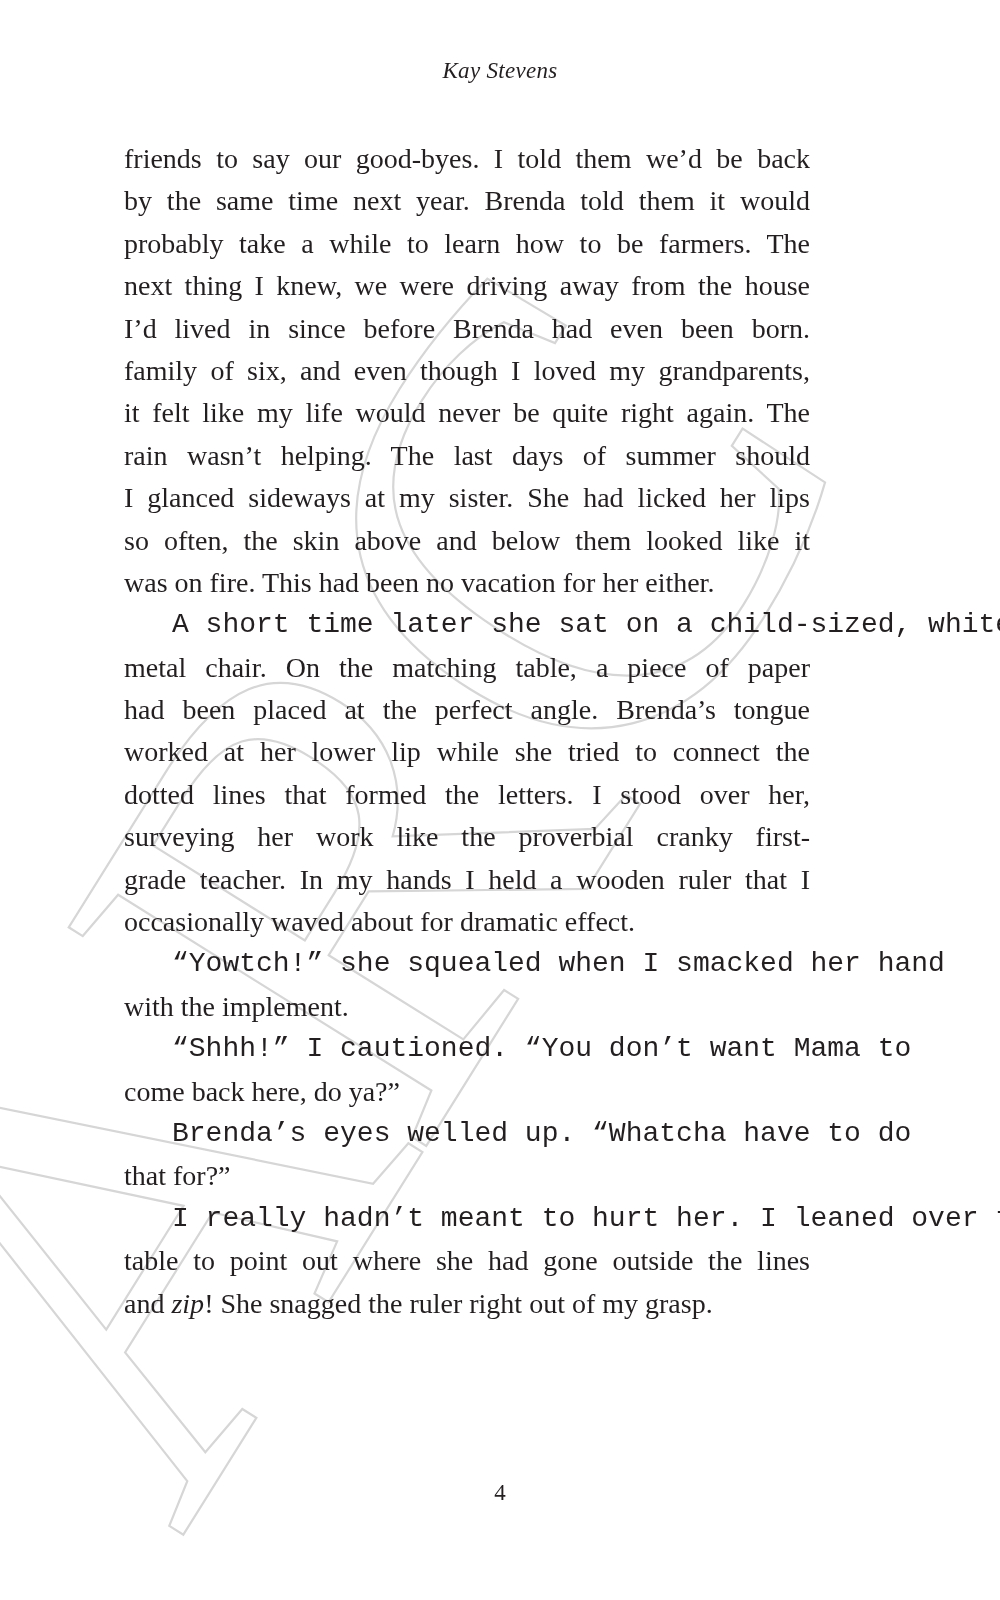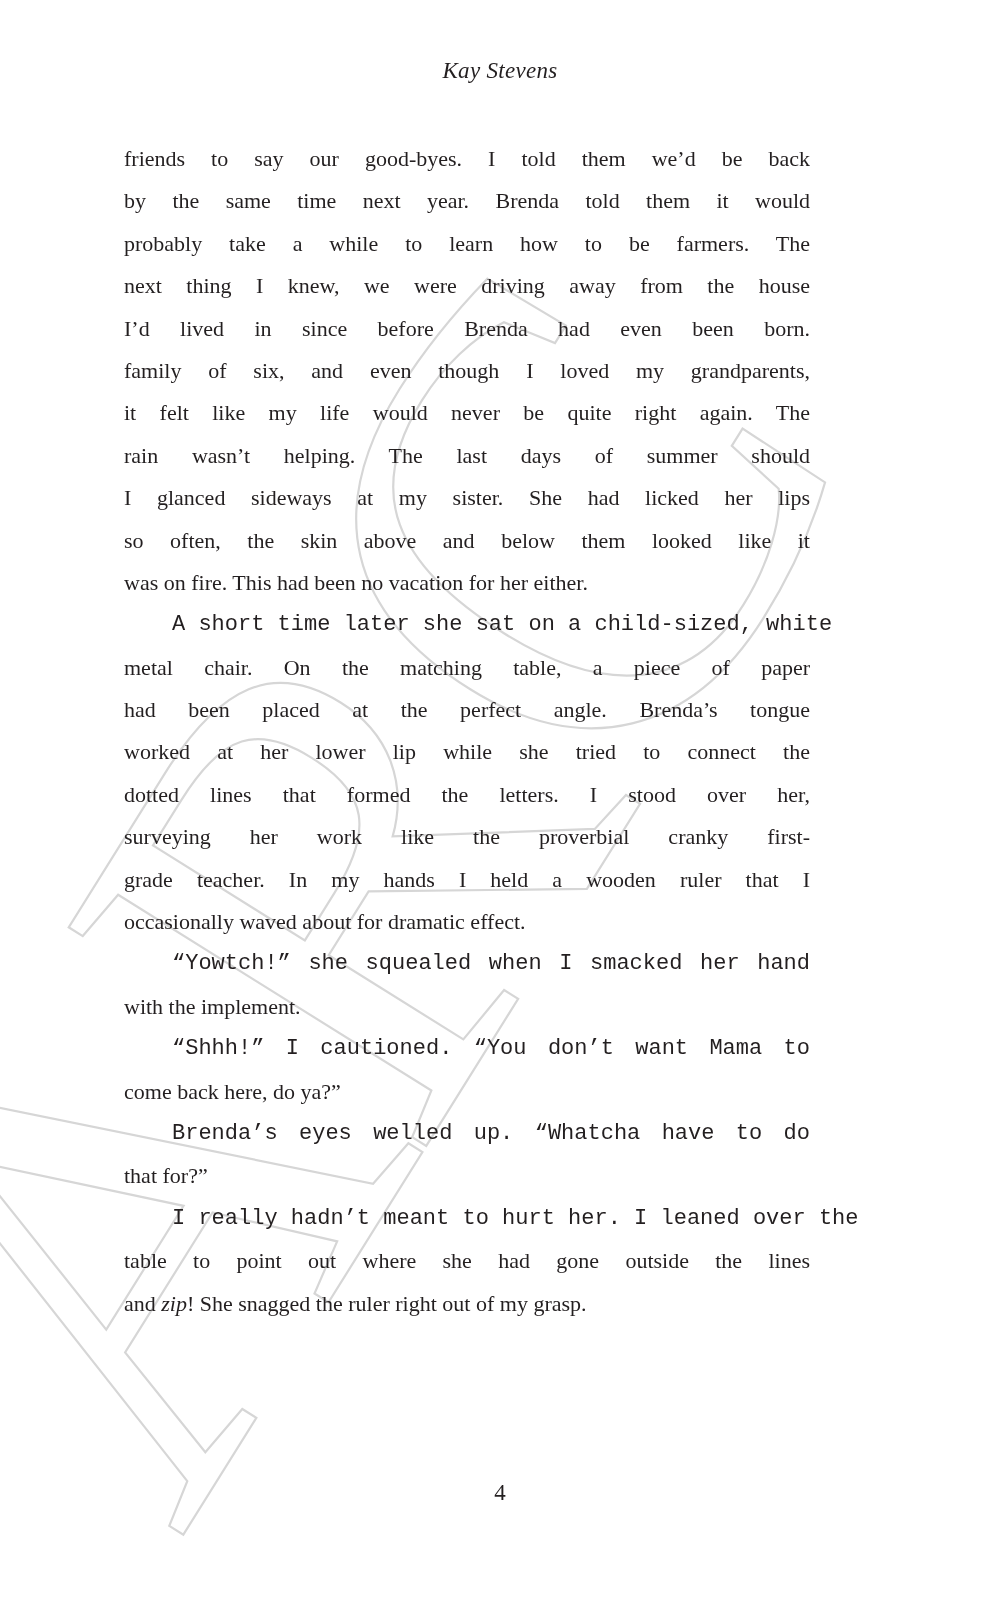--- a/index.html
+++ b/index.html
@@ -12,21 +12,21 @@
       position: absolute; left: 0; top: 0; width: 1000px; height: 1600px;
       pointer-events: none; z-index: 0;
     }
     .running-head {
       position: absolute; top: 58px; left: 0; width: 1000px;
       text-align: center; font-style: italic; font-size: 23px;
       letter-spacing: 0.3px; z-index: 1;
     }
     .text-block {
       position: absolute; left: 124px; top: 138px; width: 686px;
-      font-size: 22px; line-height: 42.4px; z-index: 1;
+      font-size: 28px; line-height: 42.4px; z-index: 1;
     }
     .line {
       display: block; white-space: nowrap; text-align: justify;
       text-align-last: justify; height: 42.4px;
     }
     .line.last { text-align-last: left; }
     .line.indent { padding-left: 48px; font-family: Liberation Mono, monospace; }
     .page-number {
       position: absolute; top: 1480px; left: 0; width: 1000px;
       text-align: center; font-size: 23px; z-index: 1;

